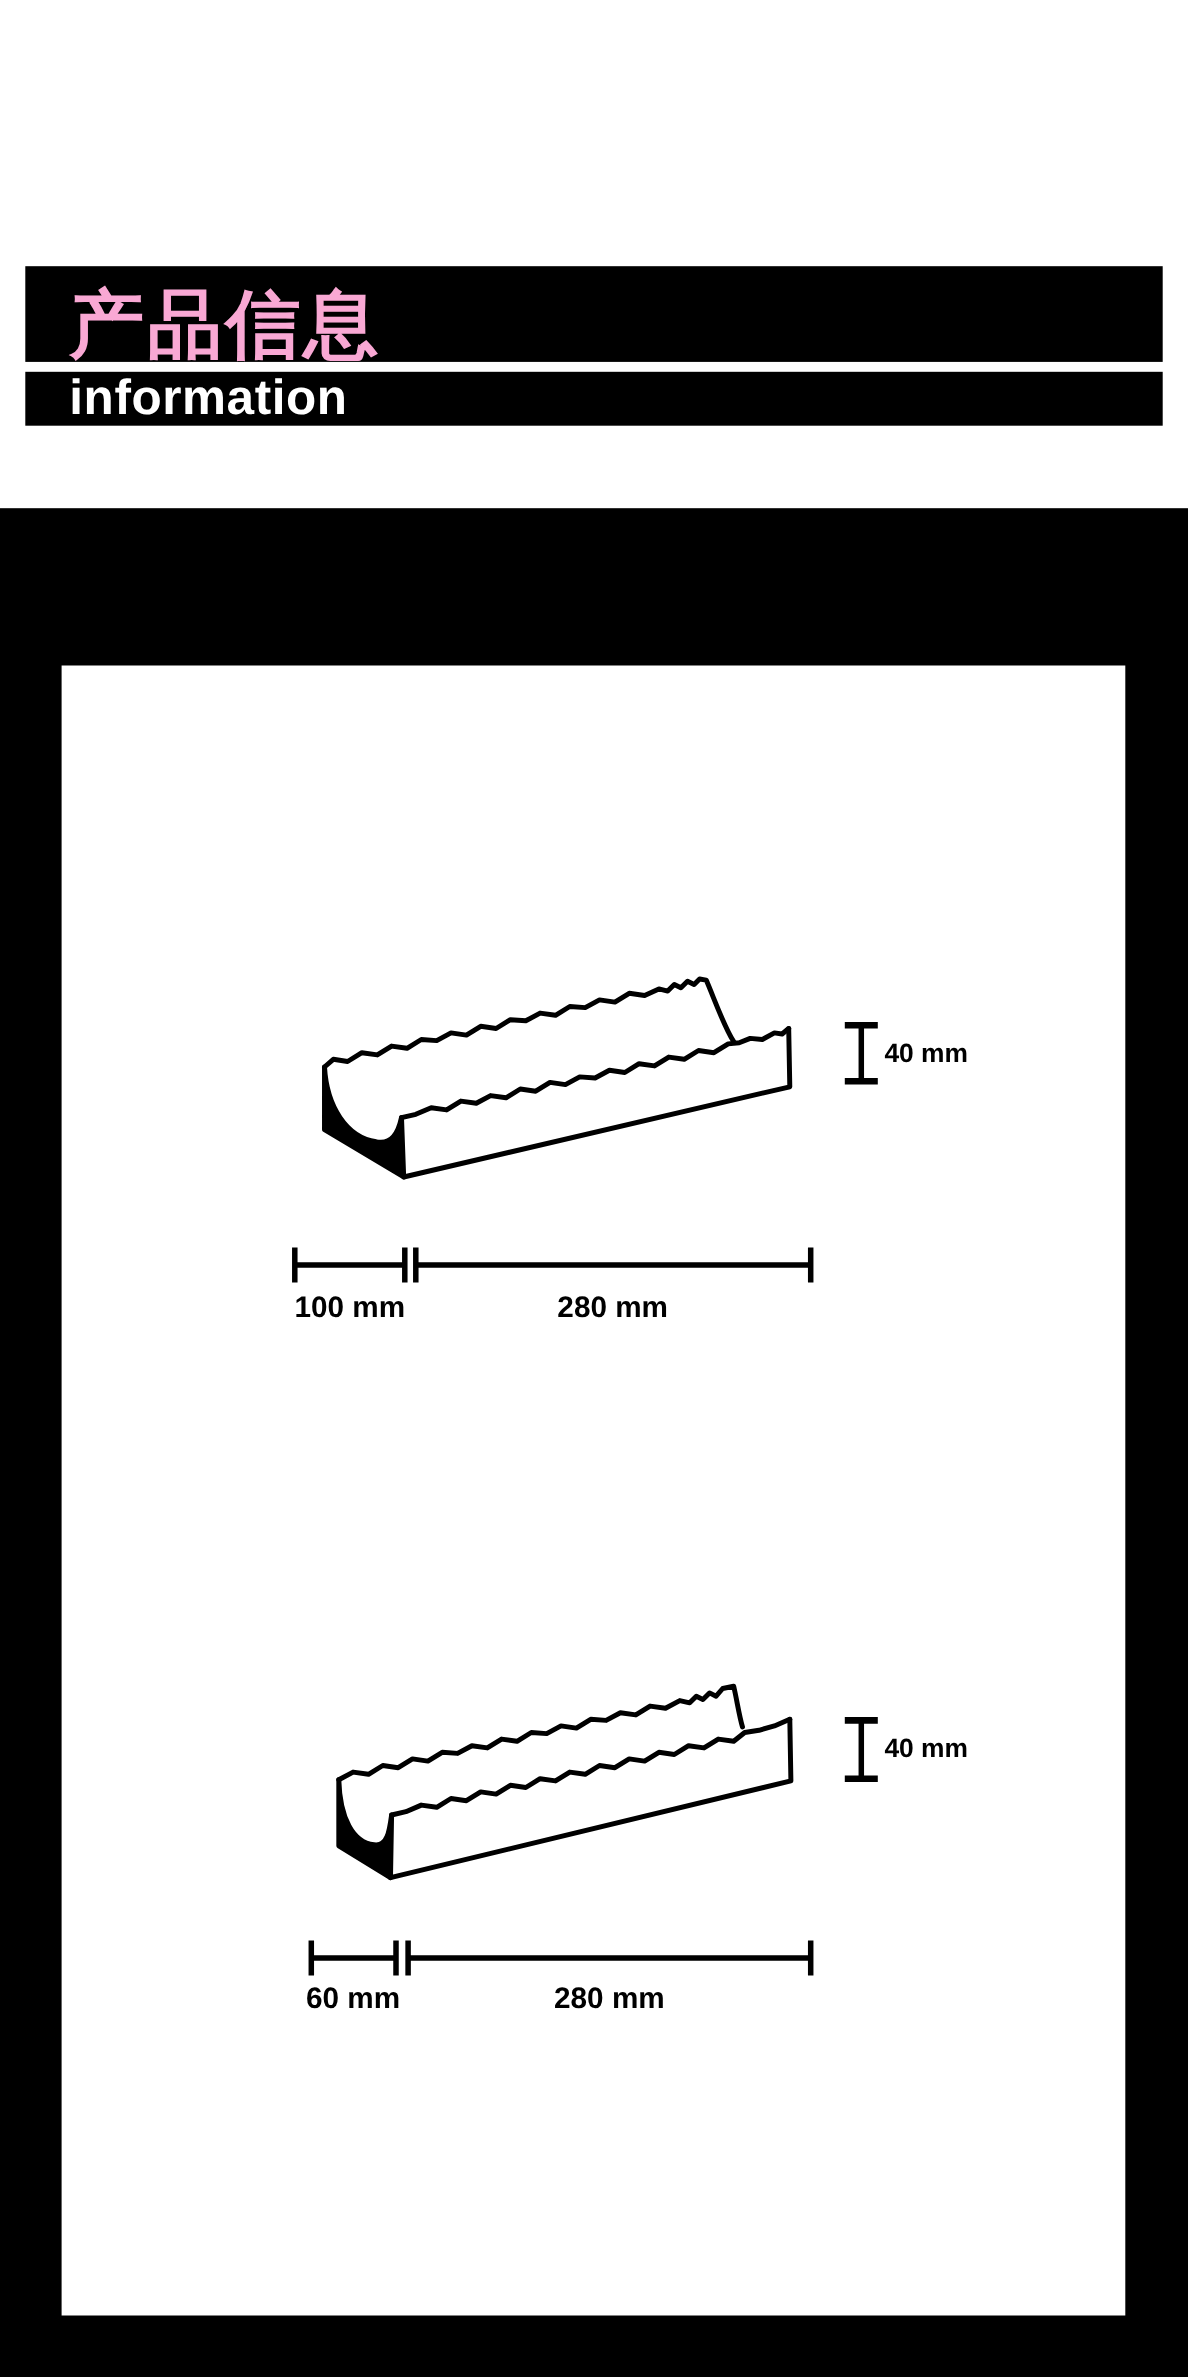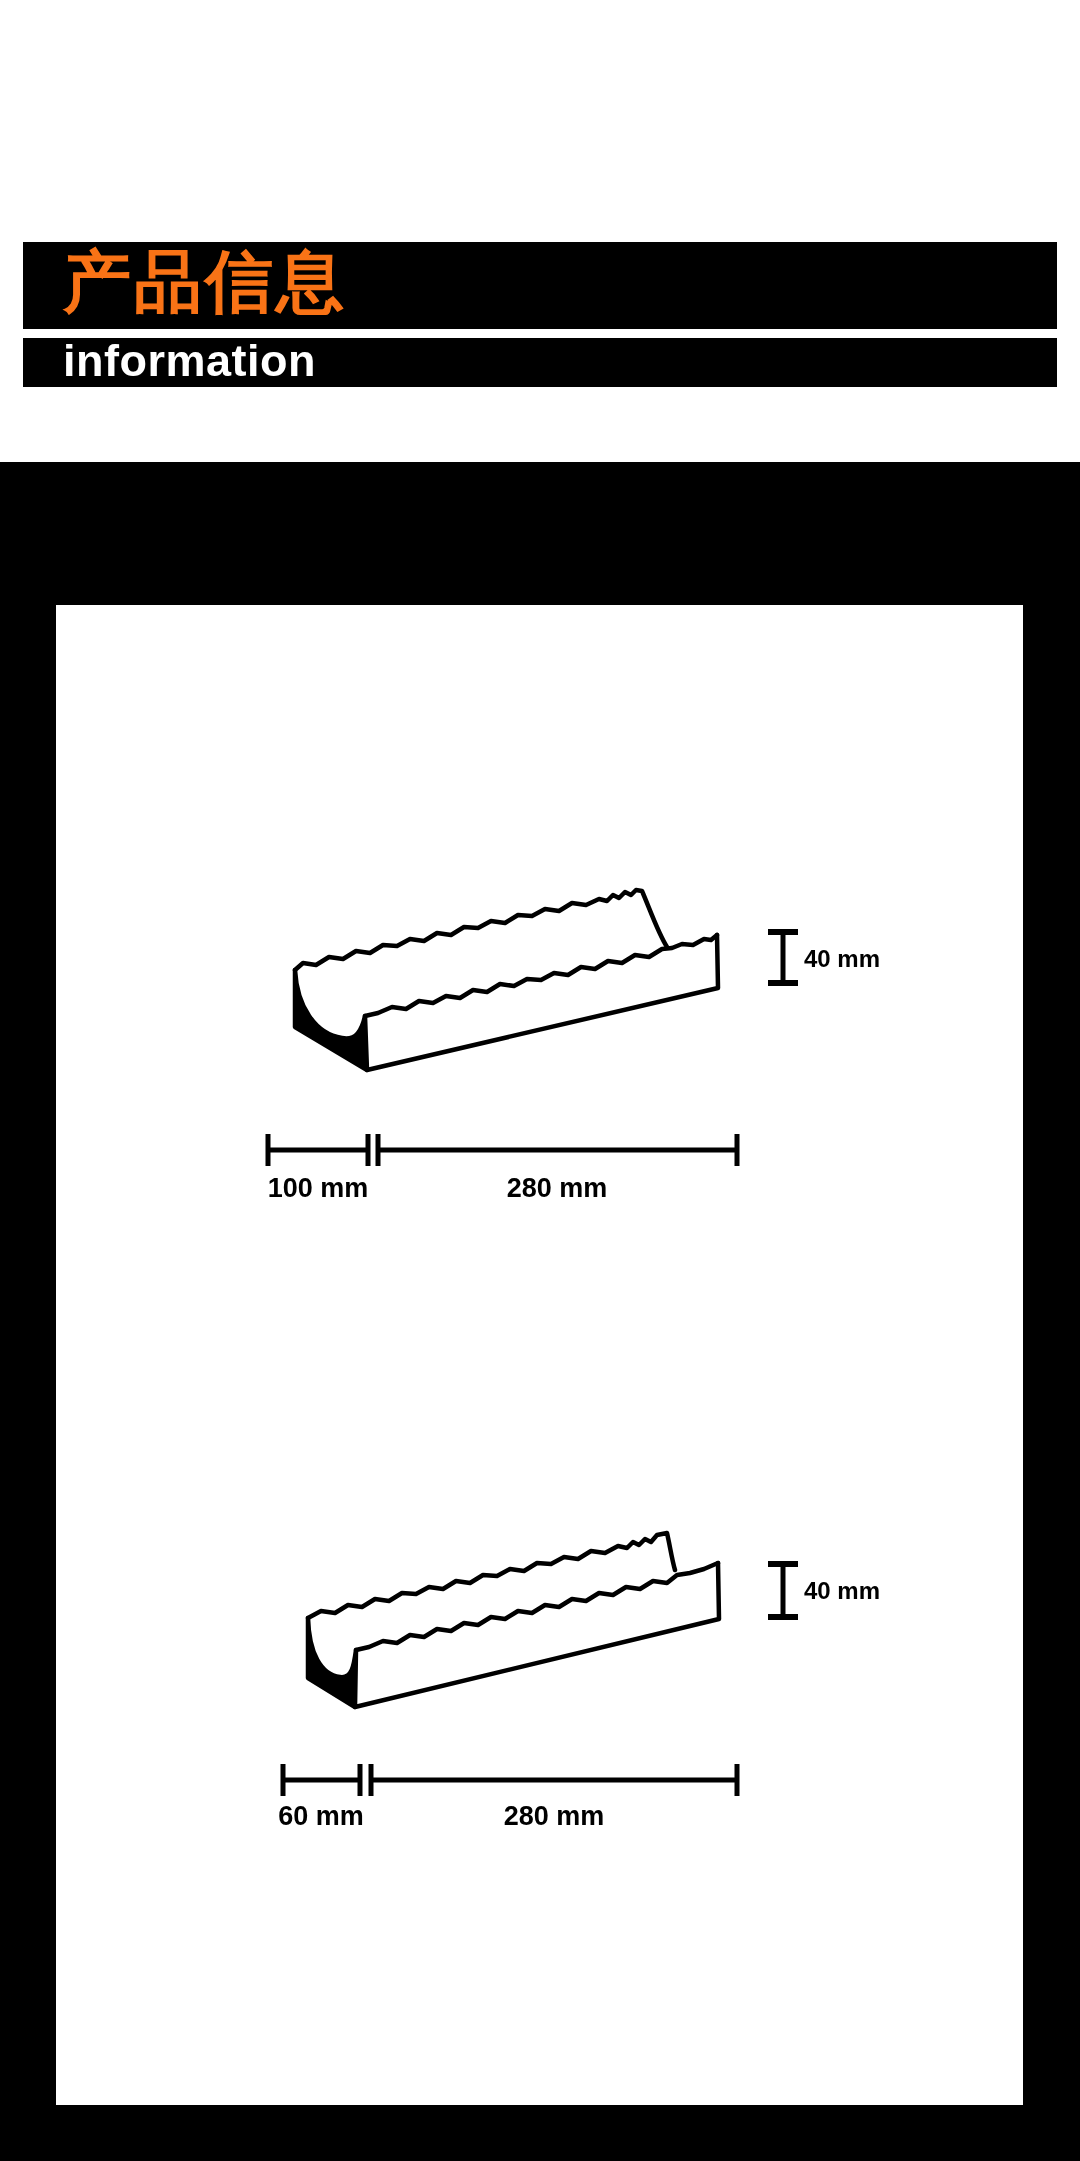--- a/index.html
+++ b/index.html
@@ -15,23 +15,23 @@
     background: #ffffff;
     overflow: hidden;
   }
   .title-bar {
     position: absolute;
     left: 23px;
     top: 242px;
     width: 1034px;
     height: 87px;
     background: #000000;
-    color: #f97316;
+    color: #f9a8d4;
     display: flex;
-    align-items: flex-start;
+    align-items: flex-end;
     box-sizing: border-box;
     padding-left: 40px;
     padding-top: 5px;
   }
   .title-bar .cn {
     font-size: 68px;
     font-weight: bold;
     letter-spacing: 3px;
     line-height: 1;
     white-space: nowrap;

